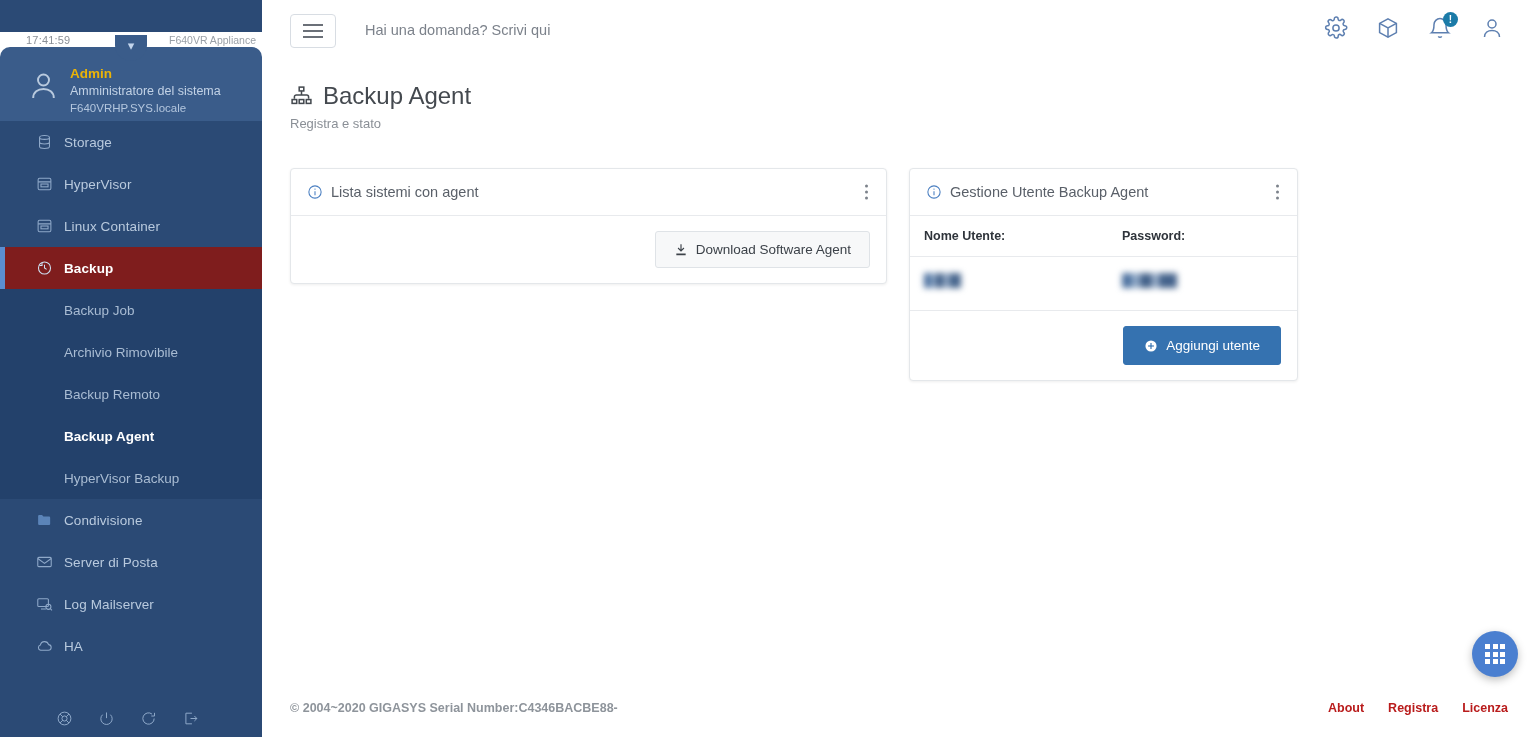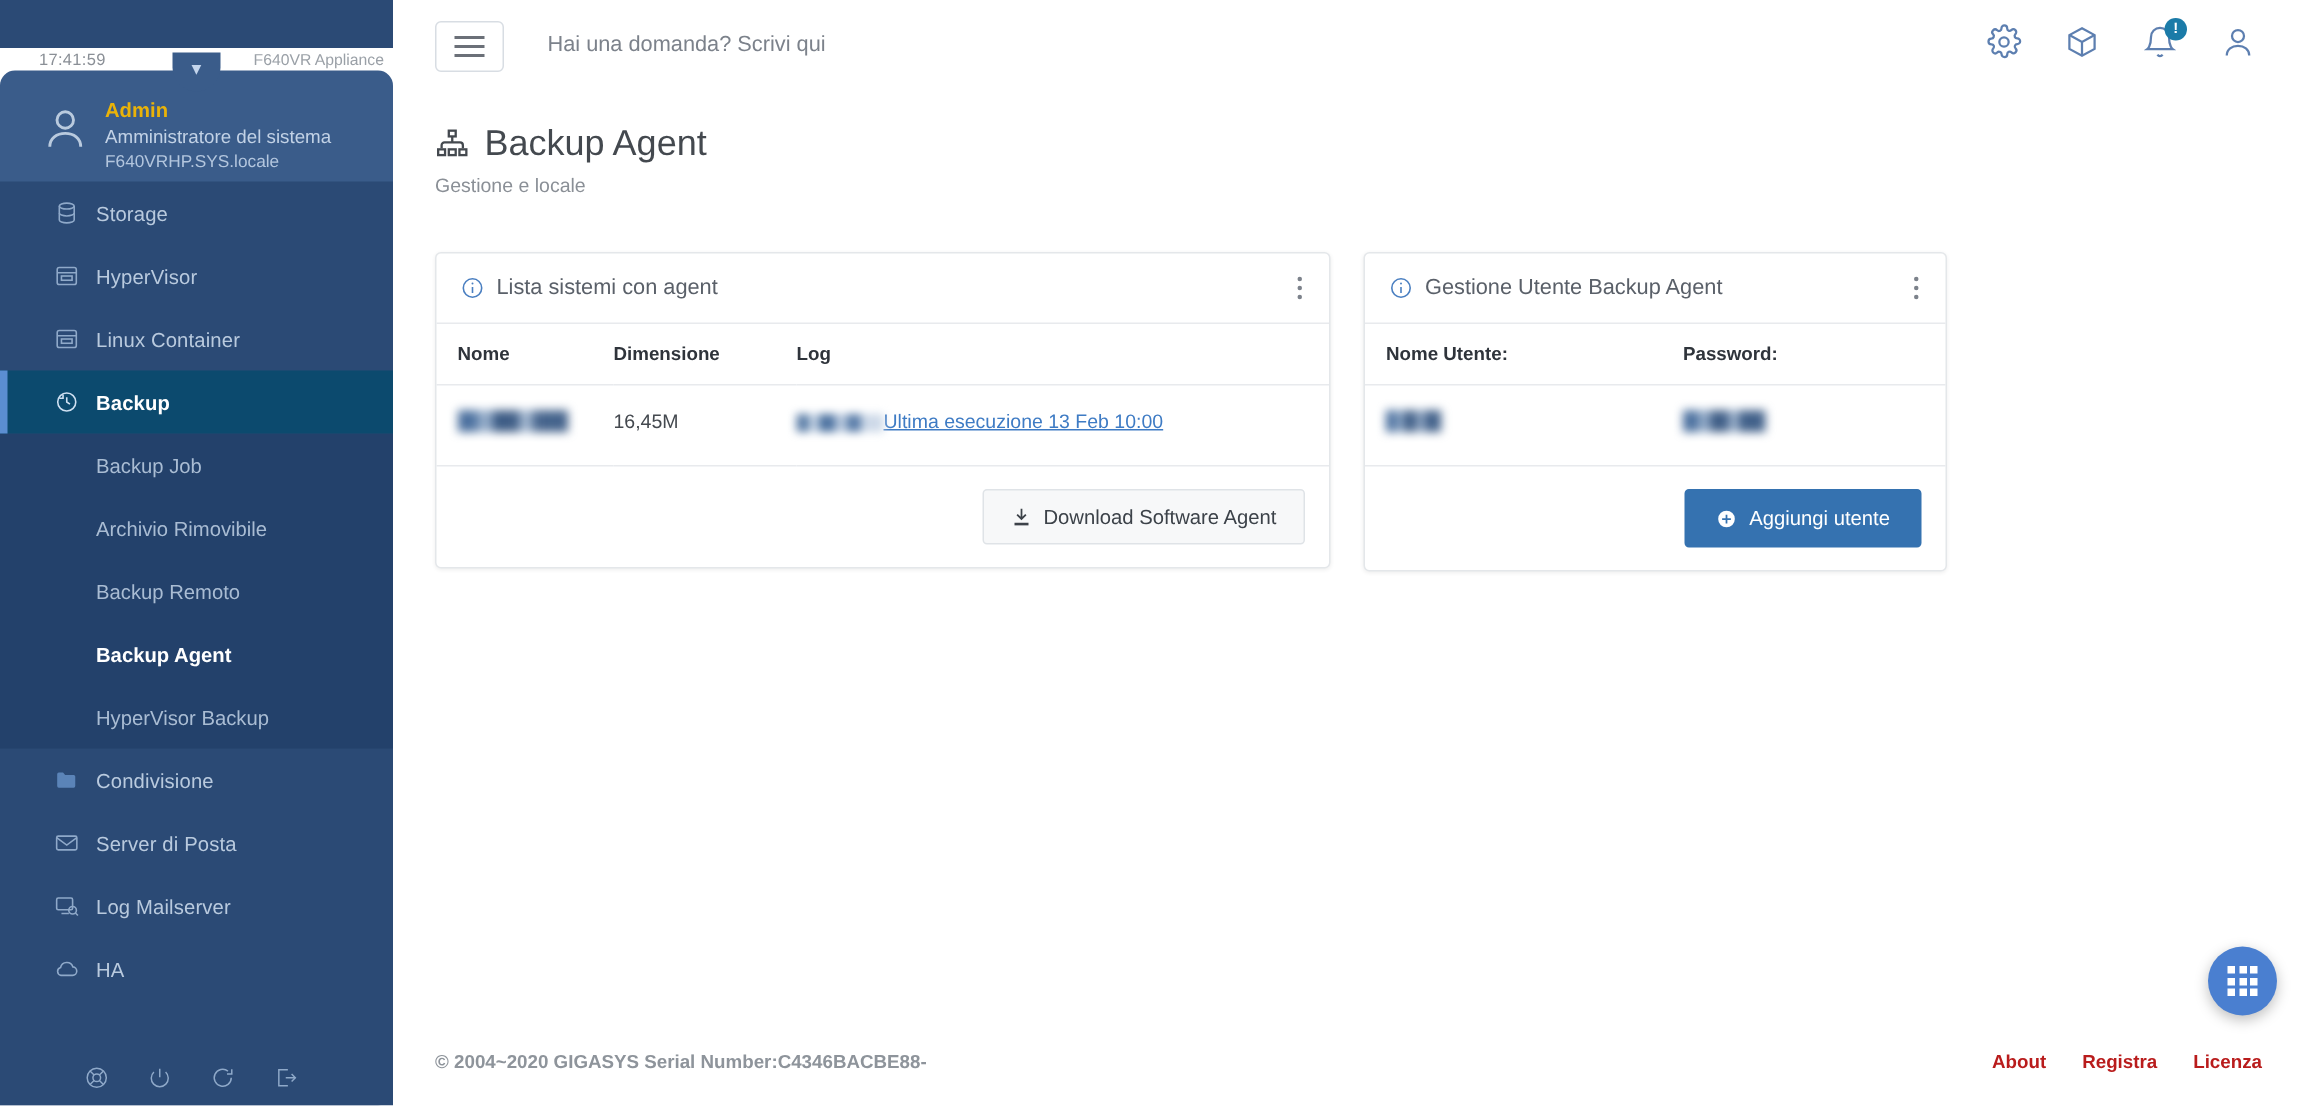--- a/index.html
+++ b/index.html
@@ -69,21 +69,21 @@
     position:absolute; left:36px; top:50%; transform:translateY(-50%);
     width:17px; height:17px; display:block;
   }
   .sb-item .lbl{
     margin-left:26px; font-size:13.5px; color:#b9cade; letter-spacing:.1px;
   }
   .sb-item .chev{
     position:absolute; right:28px; top:50%; transform:translateY(-50%);
     color:#7e9bc0; font-size:11px;
   }
-  .sb-item.active{ background:#0c4a6e; }
+  .sb-item.active{ background:#7f1d1d; }
   .sb-item.active:before{
     content:""; position:absolute; left:0; top:0; width:5px; height:100%;
     background:#5b8ed1;
   }
   .sb-item.active .lbl{ color:#ffffff; font-weight:bold; }
 
   .sb-sub{ background:#23416b; }
   .sb-subitem{
     position:relative; height:42px; display:flex; align-items:center;
     padding-left:64px; cursor:pointer;
@@ -412,59 +412,39 @@
       <svg width="23" height="23" viewBox="0 0 24 24" fill="none" stroke="#44494f" stroke-width="1.6">
         <rect x="9.6" y="2.2" width="4.8" height="4"></rect>
           <path d="M12 6.2v4.2"></path>
         <path d="M4.6 14.4v-2a2 2 0 0 1 2-2h10.8a2 2 0 0 1 2 2v2"></path>
         <rect x="2.2" y="15.2" width="4.8" height="4"></rect>
         <rect x="9.6" y="15.2" width="4.8" height="4"></rect>
         <rect x="17" y="15.2" width="4.8" height="4"></rect>
       </svg>
       <span>Backup Agent</span>
     </div>
-    <div class="page-sub">Gestione e locale</div>
+    <div class="page-sub">Registra e stato</div>
   </div>
 
   <div class="cards">
 
     <div class="card card-1">
       <div class="card-head">
         <svg class="info" viewBox="0 0 24 24" fill="none" stroke="#4a7fc1" stroke-width="1.6">
           <circle cx="12" cy="12" r="9.2"></circle>
             <path d="M12 11v6"></path>
             <circle cx="12" cy="7.6" r="1" fill="#4a7fc1" stroke="none"></circle>
         </svg>
         <span class="card-title">Lista sistemi con agent</span>
         <span class="kebab">
           <i></i>
           <i></i>
           <i></i>
         </span>
       </div>
-      <table>
-        <thead>
-          <tr>
-            <th class="c1-col1">Nome</th>
-            <th class="c1-col2">Dimensione</th>
-            <th>Log</th>
-          </tr>
-        </thead>
-        <tbody>
-          <tr>
-            <td class="c1-col1">
-              <span class="blur">████████</span>
-            </td>
-            <td class="c1-col2">16,45M</td>
-            <td>
-              <span class="log-blur"></span><a class="loglink" href="#">Ultima esecuzione 13 Feb 10:00</a>
-            </td>
-          </tr>
-        </tbody>
-      </table>
       <div class="card-foot">
         <button class="btn-light">
           <svg width="14" height="14" viewBox="0 0 24 24" fill="#3c4249">
             <path d="M11 2h2v9.2l3.3-3.3 1.4 1.4L12 15l-5.7-5.7 1.4-1.4L11 11.2z"></path>
               <path d="M4 18h16v3H4z"></path>
           </svg>
           <span>Download Software Agent</span>
         </button>
       </div>
     </div>

